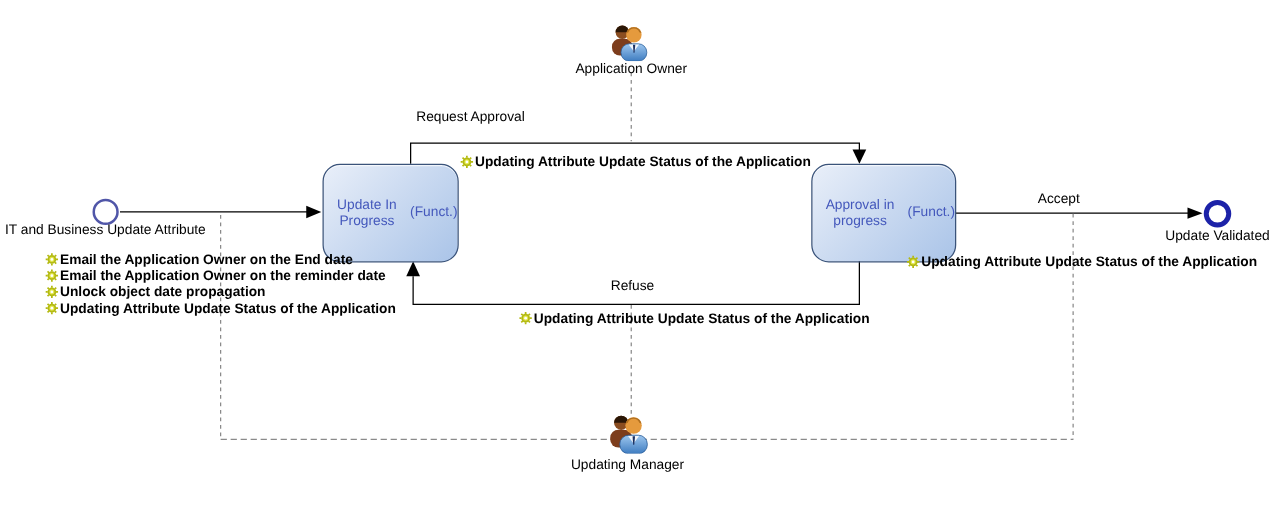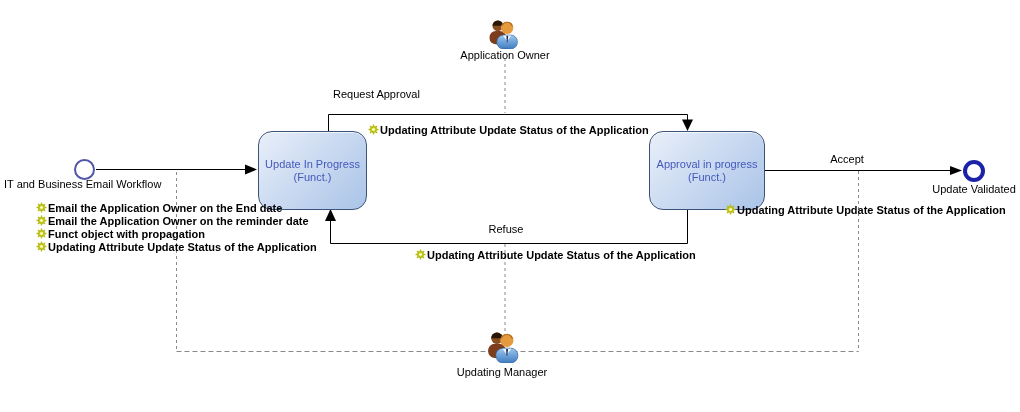--- a/index.html
+++ b/index.html
@@ -8,21 +8,21 @@
     font-family:"Liberation Sans",sans-serif;font-size:11px;color:#000;
     overflow:hidden;
   }
   #wires{position:absolute;left:0;top:0;width:1020px;height:412px;z-index:1;}
   .lbl{position:absolute;z-index:3;white-space:nowrap;line-height:12px;}
   .center{text-align:center;}
   .state{
     position:absolute;z-index:2;border:1.5px solid #3a537a;border-radius:14px;
     background:linear-gradient(135deg,#e9eff9 0%,#ccdbf1 45%,#aac4e8 100%);
     box-shadow:inset 0 1px 0 rgba(255,255,255,.7);
-    display:flex;flex-direction:column;align-items:center;justify-content:center;
+    display:flex;flex-direction:row;align-items:center;justify-content:center;
     color:#4458bc;line-height:13px;text-align:center;
   }
   .event{position:absolute;z-index:2;border-radius:50%;background:#fff;box-sizing:border-box;}
   #start-event{left:74px;top:159px;width:21px;height:21px;border:2px solid #5056a8;}
   #end-event{left:963px;top:160px;width:22px;height:22px;border:4px solid #1c22a8;}
   .action{position:absolute;z-index:3;display:flex;align-items:flex-start;gap:1px;white-space:nowrap;line-height:12px;font-weight:bold;}
   .gear{width:11px;height:11px;flex:0 0 auto;margin-top:0px;}
   .person{position:absolute;z-index:4;}
   #defs{position:absolute;width:0;height:0;overflow:hidden;}
 </style>
@@ -91,21 +91,21 @@
       <use href="#person-sym"></use>
     </svg>
   <div class="lbl center" style="left:435px;top:49px;width:140px">Application Owner</div>
 
   <svg class="person" style="left:485px;top:330px" width="36" height="33" viewBox="0 0 32 30">
       <use href="#person-sym"></use>
     </svg>
   <div class="lbl center" style="left:432px;top:366px;width:140px">Updating Manager</div>
 
   <div class="event" id="start-event"></div>
-  <div class="lbl" style="left:4px;top:178px">IT and Business Email Workflow</div>
+  <div class="lbl" style="left:4px;top:178px">IT and Business Update Attribute</div>
 
   <div class="event" id="end-event"></div>
   <div class="lbl center" style="left:904px;top:183px;width:140px">Update Validated</div>
 
   <div class="state" style="left:258px;top:131px;width:107px;height:77px">
     <span>Update In Progress</span>
     <span>(Funct.)</span>
   </div>
   <div class="state" style="left:649px;top:131px;width:114px;height:77px">
     <span>Approval in progress</span>
@@ -146,21 +146,21 @@
   <div class="action" style="left:36px;top:202px">
     <svg class="gear" viewBox="0 0 12 12">
         <use href="#gear-sym"></use>
       </svg>
     <span>Email the Application Owner on the End date</span>
   </div>
   <div class="action" style="left:36px;top:228px">
     <svg class="gear" viewBox="0 0 12 12">
         <use href="#gear-sym"></use>
       </svg>
-    <span>Funct object with propagation</span>
+    <span>Unlock object date propagation</span>
   </div>
   <div class="action" style="left:36px;top:241px">
     <svg class="gear" viewBox="0 0 12 12">
         <use href="#gear-sym"></use>
       </svg>
     <span>Updating Attribute Update Status of the Application</span>
   </div>
 
 </div>
 

